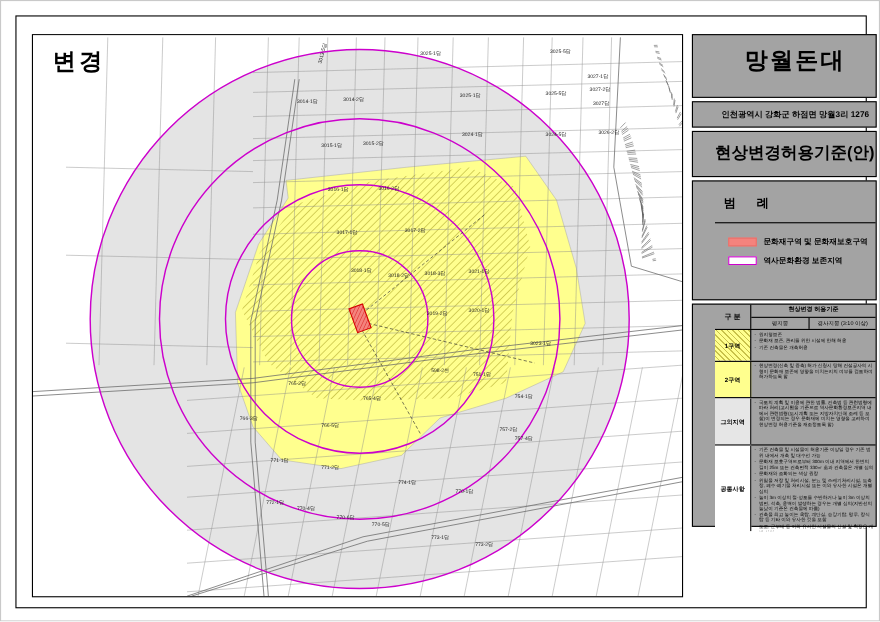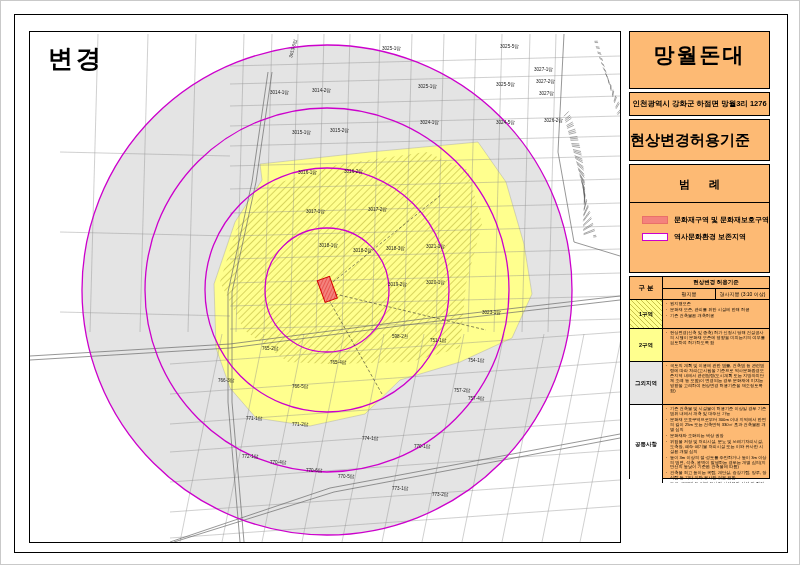--- a/index.html
+++ b/index.html
@@ -4,32 +4,32 @@
 <style>
   html,body{margin:0;padding:0;background:#fff;}
   #page{position:relative;width:800px;height:565px;background:#fff;overflow:hidden;
         font-family:"Liberation Sans",sans-serif;color:#000;border:1px solid #c9c9c9;box-sizing:border-box;}
   .frame{position:absolute;left:13px;top:13px;width:772px;height:537px;border:1px solid #000;}
 
   
   #map-box{position:absolute;left:28px;top:30px;width:592px;height:512px;border:1px solid #000;
            background:#fff;box-sizing:border-box;overflow:hidden;}
   #map-canvas{position:absolute;left:0;top:0;width:590px;height:510px;}
-  #change{position:absolute;left:18px;top:10px;font-size:25px;font-weight:bold;letter-spacing:3px;}
+  #change{position:absolute;left:18px;top:10px;font-size:21px;font-weight:bold;letter-spacing:3px;}
 
   
-  .pbox{position:absolute;left:628px;width:141px;background:#fdba74;border:1px solid #000;box-sizing:border-box;}
+  .pbox{position:absolute;left:628px;width:168px;background:#a3a3a3;border:1px solid #000;box-sizing:border-box;padding-left:20px;}
   #box-title{top:30px;height:58px;text-align:center;}
   #t-title{font-size:21px;font-weight:bold;letter-spacing:2px;margin-top:9px;}
   #t-sub{font-size:11px;font-weight:bold;margin-top:3px;}
   #box-address{top:91px;height:24px;line-height:22px;text-align:center;font-size:7.5px;font-weight:bold;}
   #box-doctitle{top:118px;height:42px;line-height:40px;font-size:15px;font-weight:bold;}
 
   #box-legend{top:163px;height:109px;}
-  .legend-title{text-align:center;font-size:11px;font-weight:bold;letter-spacing:8px;padding:12px 0 10px 8px;
+  .legend-title{font-size:11px;font-weight:bold;letter-spacing:8px;padding:12px 0 10px 8px;
                 border-bottom:1px solid #000;margin:0 0 12px 0;}
   .legend-list{padding-left:12px;}
   .legend-row{display:flex;align-items:center;margin-bottom:7px;}
   .swatch{width:26px;height:8px;margin-right:6px;box-sizing:border-box;flex:0 0 26px;}
   .swatch.red-fill{background:#f4837d;border:1px solid #e9706a;}
   .swatch.magenta-outline{background:#fff;border:1px solid #cc00cc;}
   .legend-label{font-size:7px;font-weight:bold;white-space:nowrap;}
 
   
   #box-table{top:275px;height:203px;display:flex;flex-direction:column;}

